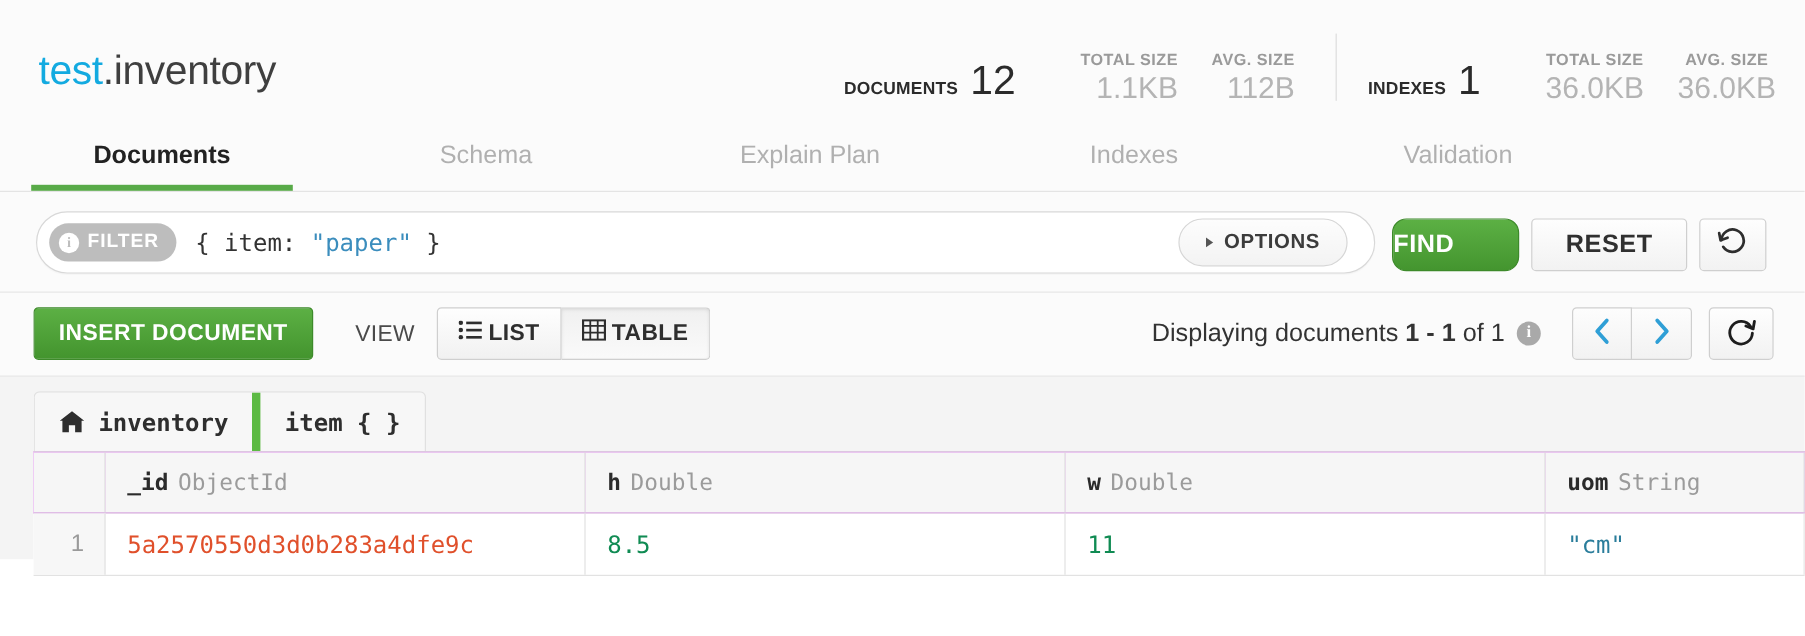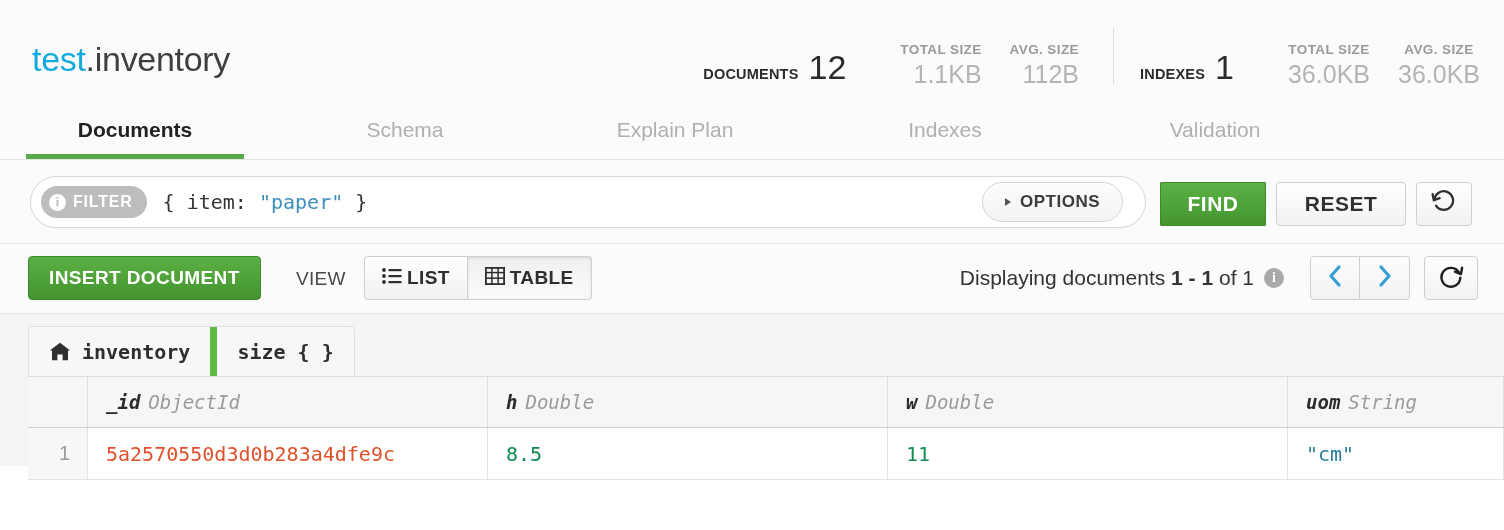--- a/index.html
+++ b/index.html
@@ -164,25 +164,25 @@
     letter-spacing: 0.5px;
   }
 
   .find-btn {
     position: absolute;
     left: 1160px; top: 196px - 196px;
     top: 22px;
     width: 106px; height: 44px;
     background: linear-gradient(#5cb044,#44952f);
     border: 1px solid #3d8a2a;
-    border-radius: 1px;
+    border-radius: 12px;
     color: #fff;
     font-size: 21px; font-weight: bold;
     letter-spacing: 0.5px;
-    display: flex; align-items: center; justify-content: center;
+    display: flex; align-items: center; 
     cursor: pointer;
   }
   .reset-btn {
     position: absolute;
     left: 1276px; top: 22px;
     width: 130px; height: 44px;
     background: linear-gradient(#fefefe,#f2f2f2);
     border: 1px solid #cfcfcf;
     border-radius: 4px;
     color: #303030;
@@ -331,21 +331,20 @@
     left: 28px; top: 62px;
     width: 1476px;
     background: #fff;
   }
   .tbl-head {
     display: flex;
     height: 52px;
     background: #d946ef;
     border-top: 1px solid #dcdcdc;
     border-bottom: 1px solid #cfcfcf;
-    font-style: italic;
   }
   .th {
     display: flex; align-items: center;
     padding-left: 18px;
     border-right: 1px solid #dcdcdc;
     background: #f6f6f6;
     font-family: "DejaVu Sans Mono", monospace;
     font-size: 19px;
     cursor: pointer;
     overflow: hidden;
@@ -567,21 +566,21 @@
       <div class="crumb">
         <span class="home">
           <svg width="22" height="19" viewBox="0 0 22 19" fill="#2e2e2e">
             <path d="M11 0.8 L0.8 8.6 L3.0 8.6 L3.0 18.2 L8.4 18.2 L8.4 12.4 L13.6 12.4 L13.6 18.2 L19.0 18.2 L19.0 8.6 L21.2 8.6 Z"></path>
           </svg>
         </span>
         <span>inventory</span>
       </div>
       <div class="crumb-sep"></div>
       <div class="crumb">
-        <span>size { }</span>
+        <span>item { }</span>
       </div>
     </div>
 
     <div class="tbl">
 
       <div class="tbl-head">
         <div class="th rownum col-rownum"></div>
         <div class="th col-id">
           <span class="fname">_id</span>
           <span class="ftype">ObjectId</span>

